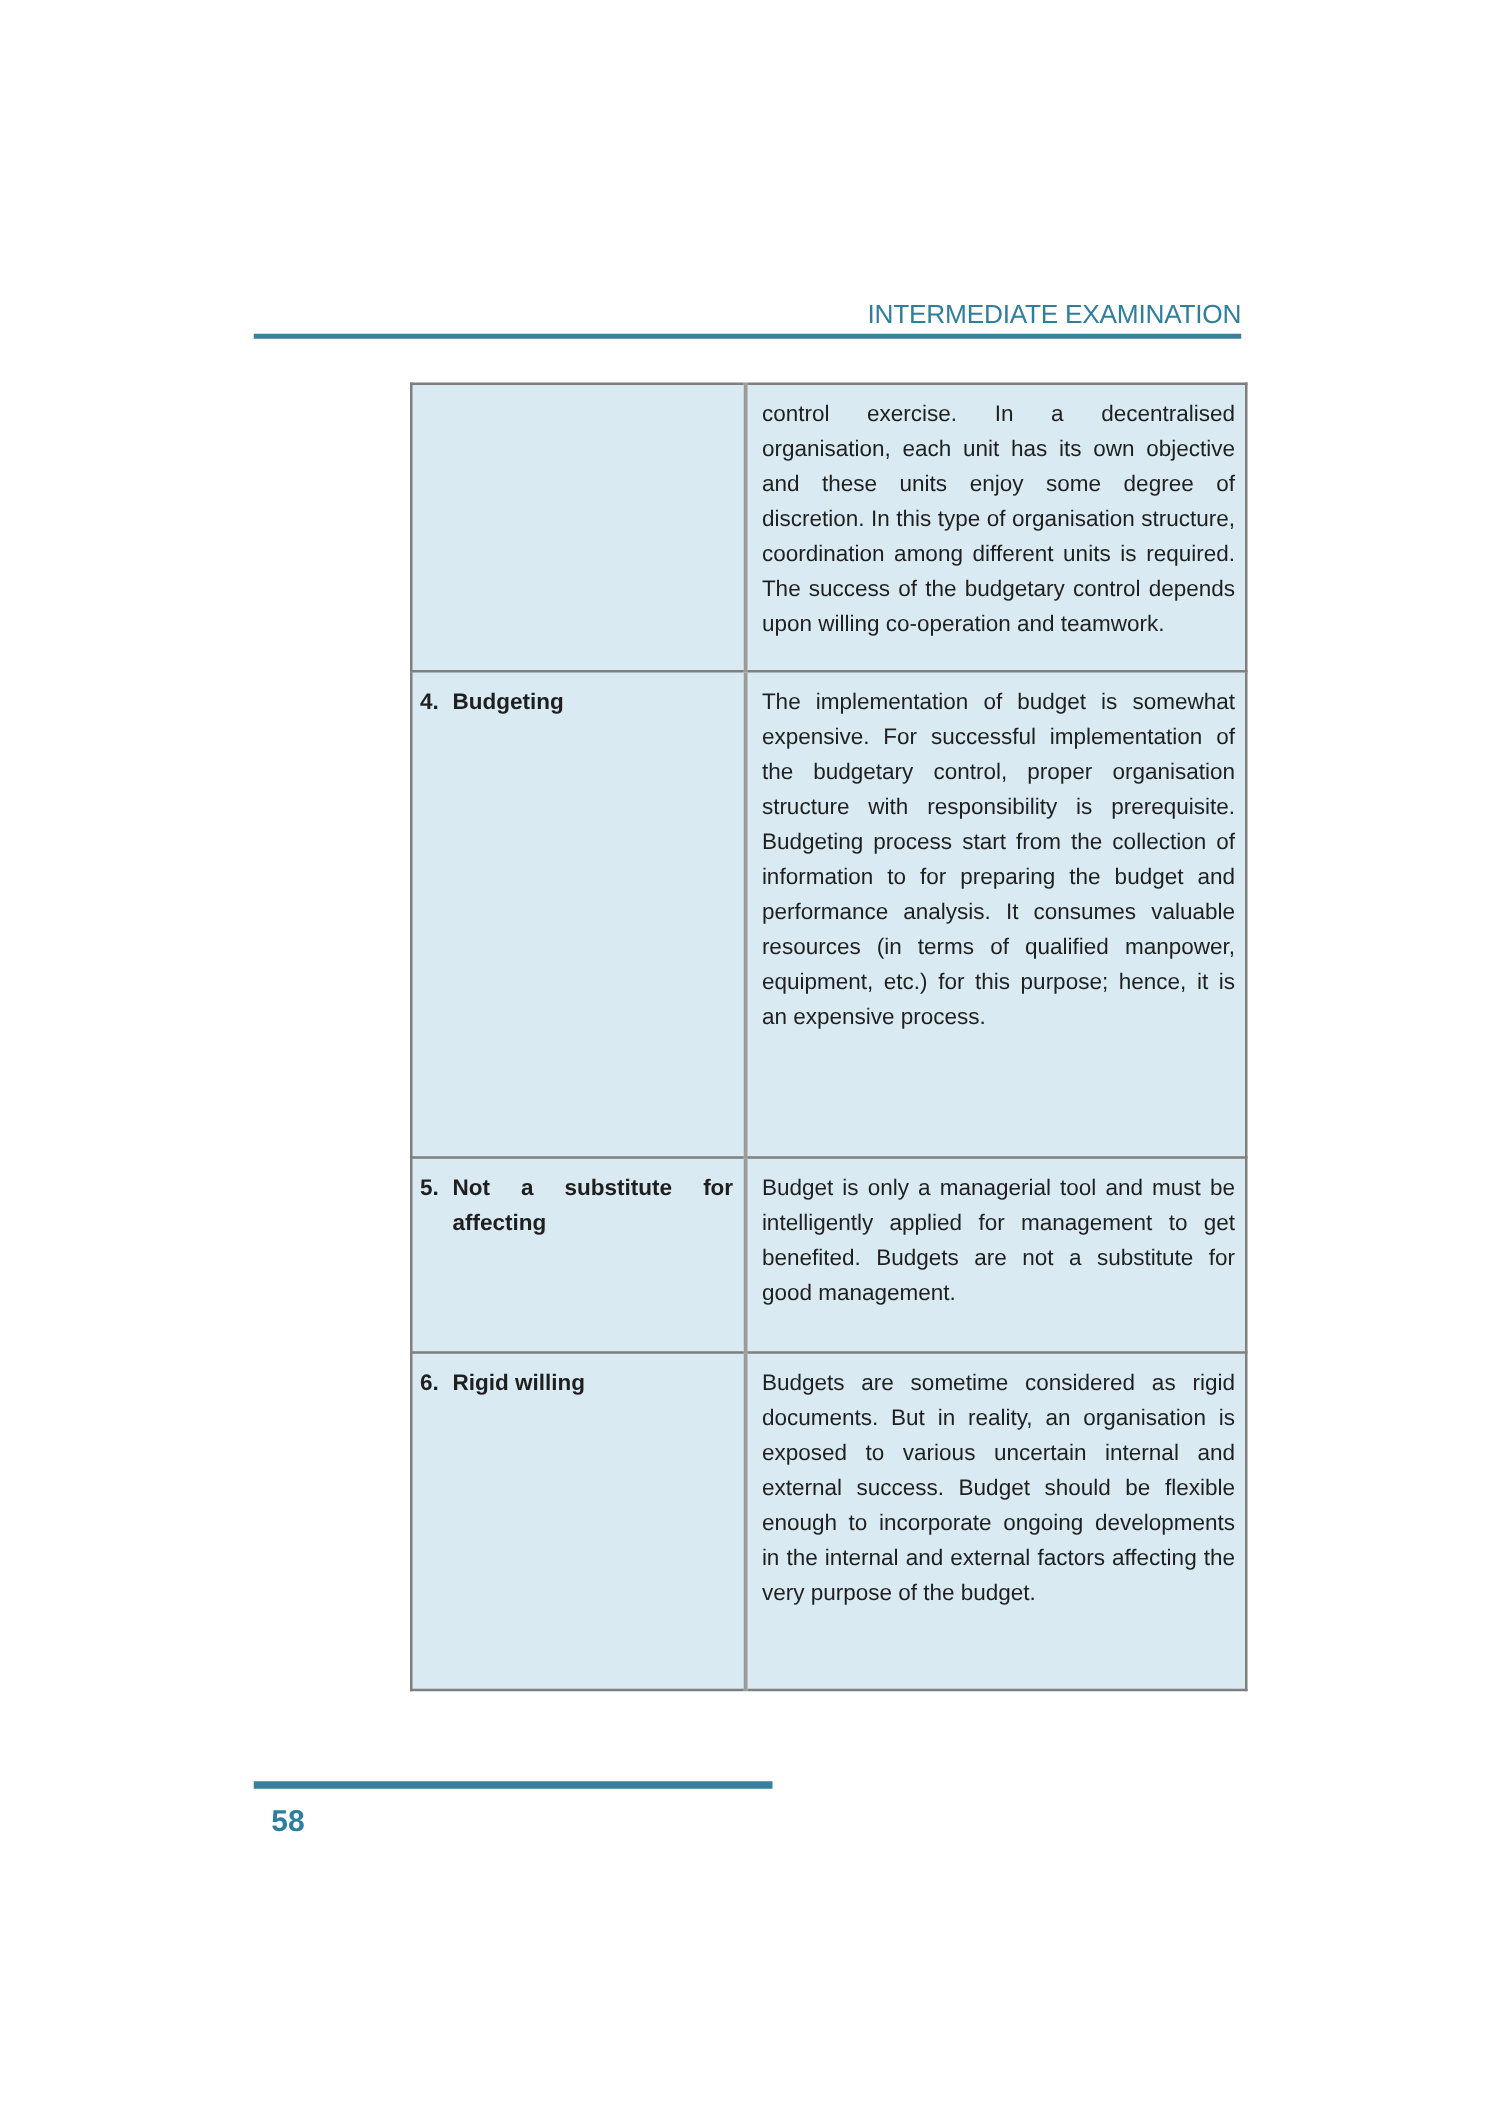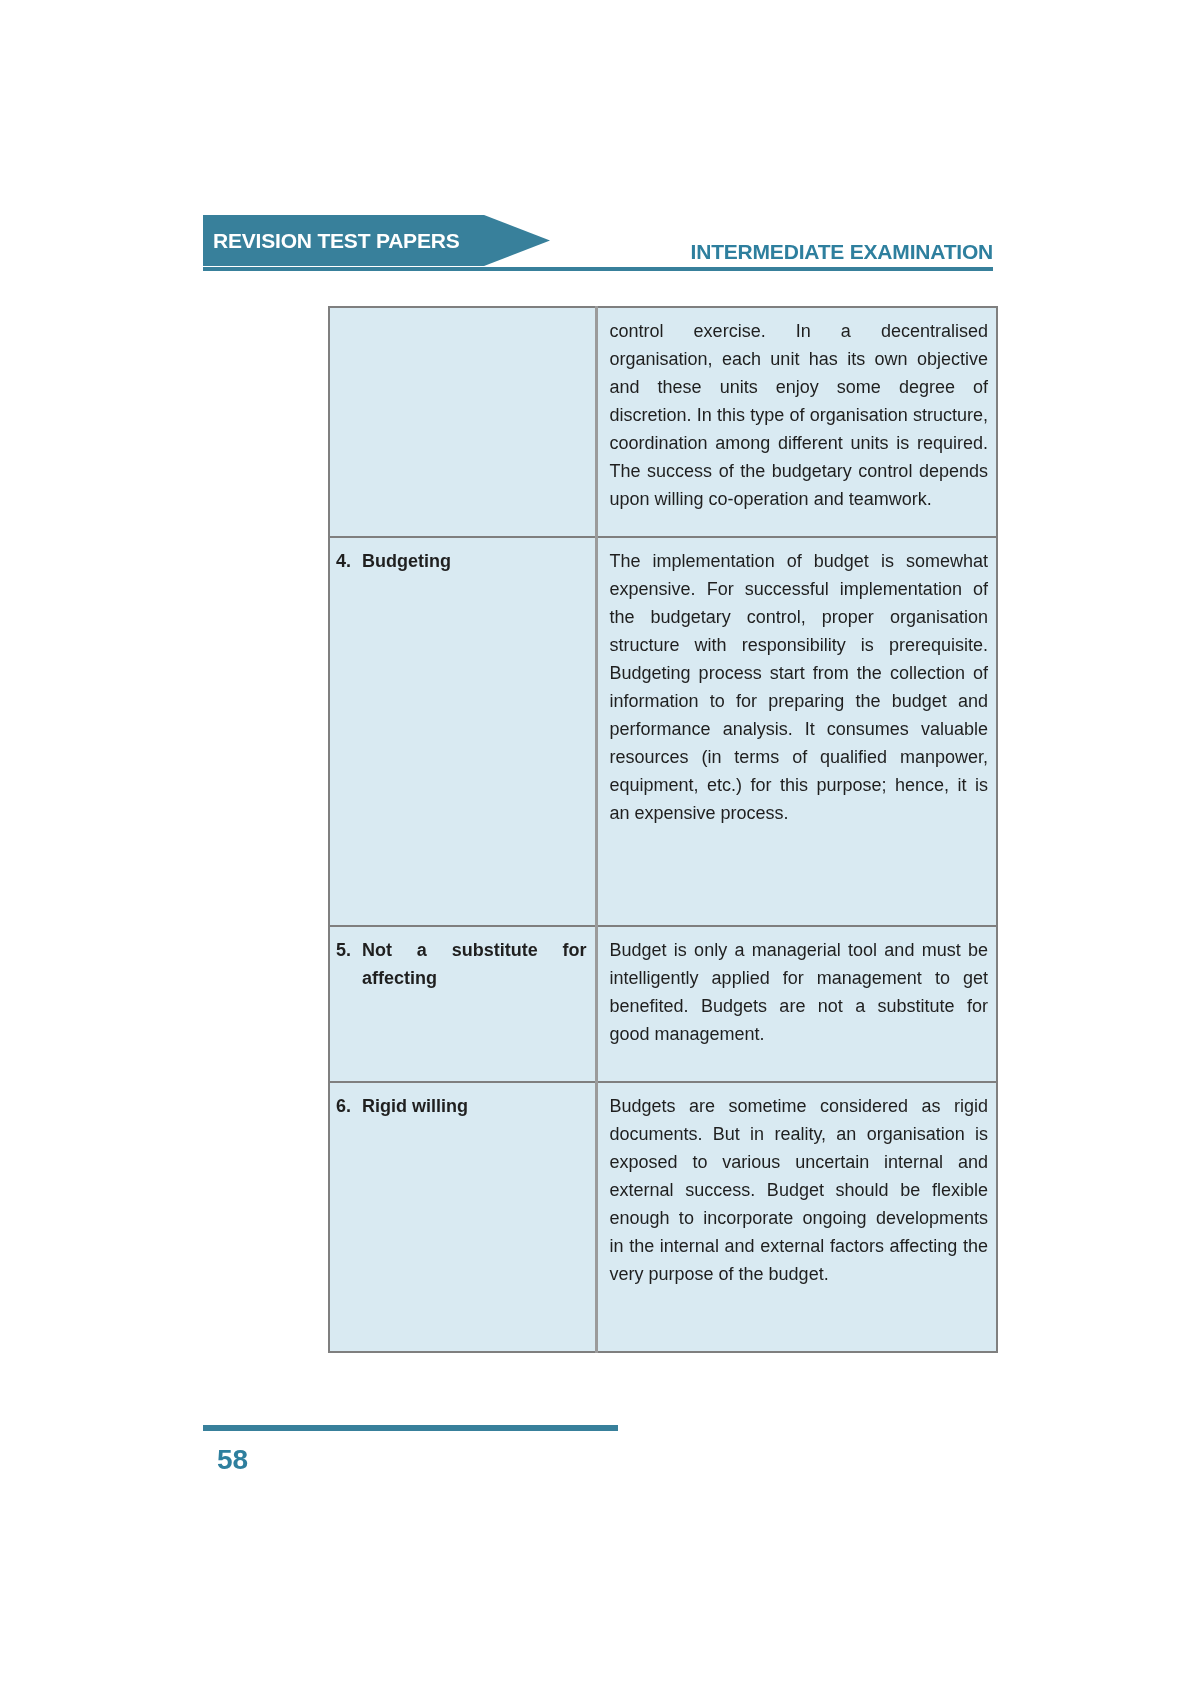--- a/index.html
+++ b/index.html
@@ -29,21 +29,21 @@
     font-size: 21px;
     font-weight: bold;
     letter-spacing: -0.2px;
     white-space: nowrap;
   }
   .header-title {
     position: absolute;
     top: 240px; right: 198px;
     color: var(--accent, #2E7F9E);
     font-size: 21px;
-    font-weight: bold;
+    font-weight: normal;
     letter-spacing: -0.2px;
     white-space: nowrap;
     z-index: 2;
   }
   .header-rule {
     position: absolute;
     left: 203px; top: 267px;
     width: 790px; height: 4px;
     background: var(--teal, #38809B);
     z-index: 1;
@@ -105,33 +105,30 @@
     color: #ffffff;
     font-size: 22px;
     font-weight: bold;
     letter-spacing: -0.2px;
     white-space: nowrap;
   }
   .page-number {
     position: absolute;
     left: 217px; top: 1444px;
     color: var(--accent, #2E7F9E);
-    font-size: 28px;
+    font-size: 24px;
     font-weight: bold;
   }
 </style>
 </head>
 <body>
 
 <div class="page">
 
   <div class="header-rule"></div>
-  <div class="header-banner">
-    <span class="banner-text">REVISION TEST PAPERS</span>
-  </div>
   <div class="header-title">INTERMEDIATE EXAMINATION</div>
 
   <table class="content-table">
     <tbody>
       <tr>
         <td class="col-term">
           <div class="term">
             <span class="term-num"></span>
             <span class="term-label"></span>
           </div>

